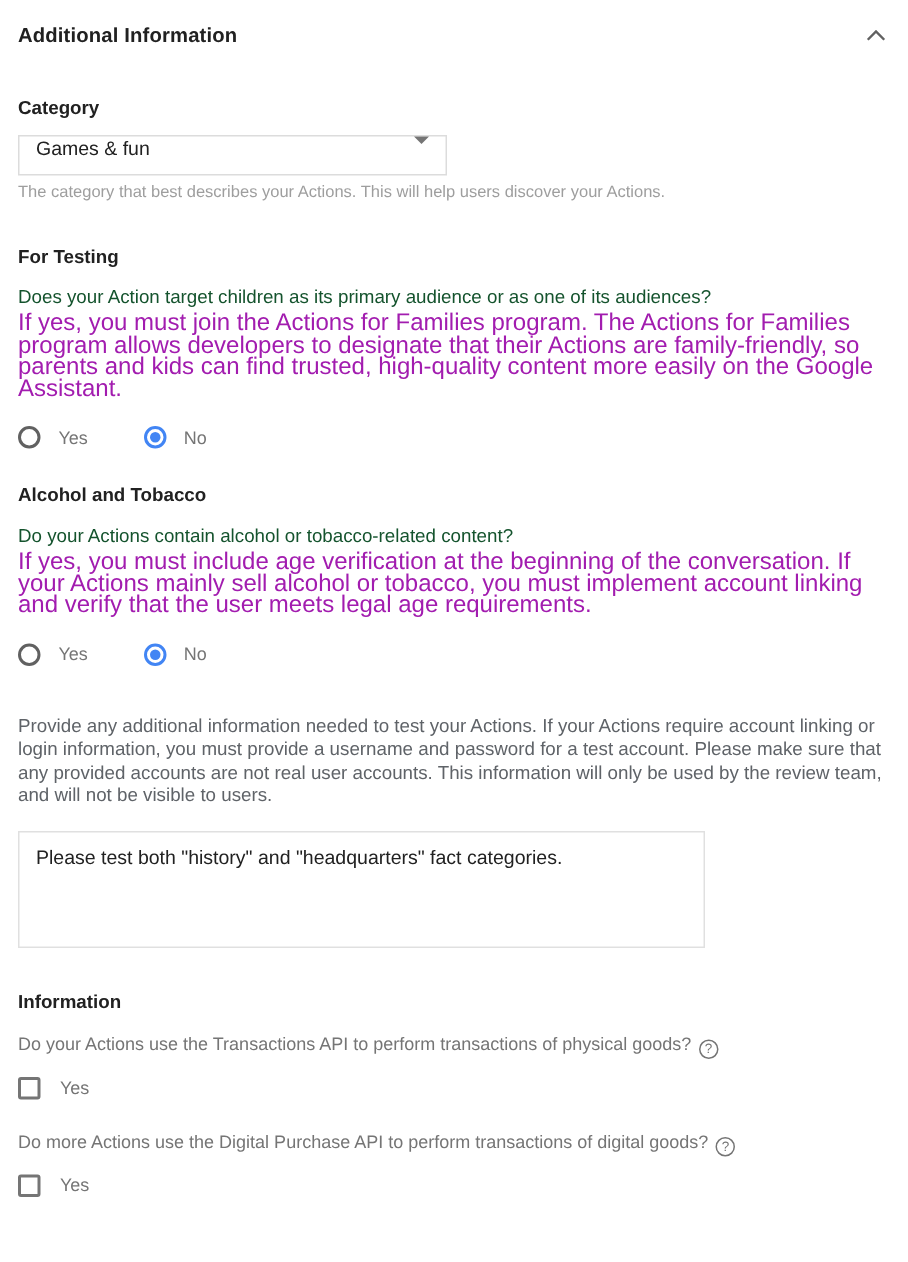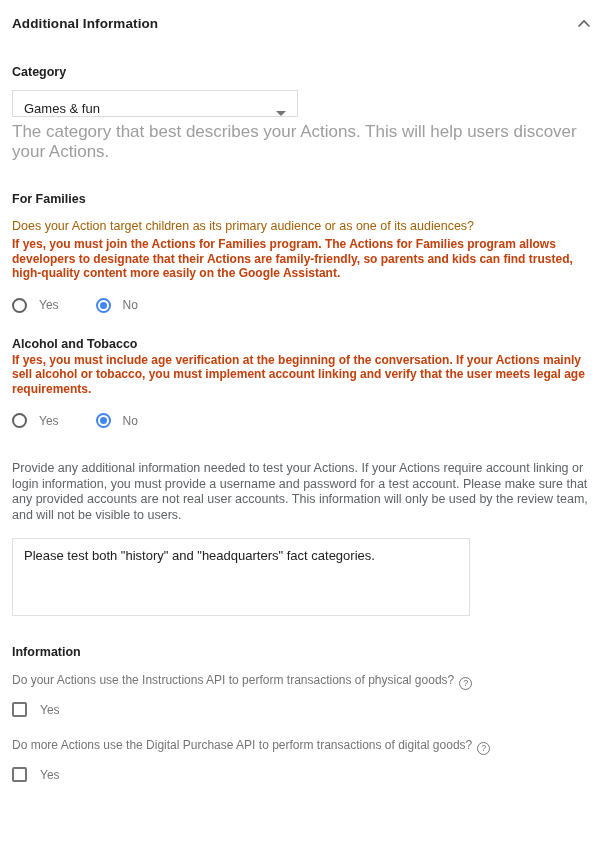--- a/index.html
+++ b/index.html
@@ -44,53 +44,52 @@
 
   
   .section-title {
     font-size: 12.5px;
     font-weight: bold;
     color: #212121;
     margin: 0;
   }
   .question {
     font-size: 12.5px;
-    color: #a16207;
+    color: #14532d;
     margin: 13px 0 3px 0;
     line-height: 15px;
   }
   .helper {
-    font-size: 12px;
-    color: #c2410c;
+    font-size: 16px;
+    color: #a21caf;
     line-height: 14.5px;
     margin: 2px 0 0 0;
     max-width: 581px;
-    font-weight: bold;
   }
   .helper-small {
-    font-size: 17px;
+    font-size: 11px;
     color: #9e9e9e;
     margin: 5px 0 0 0;
   }
   .gray-question {
     font-size: 12px;
     color: #757575;
     line-height: 14.5px;
     margin: 0;
   }
 
   
   .field-label { margin-bottom: 11px; }
   .select {
     width: 286px;
     height: 27px;
     border: 1px solid #dcdcdc;
     box-sizing: border-box;
     display: flex;
-    align-items: flex-end;
+    align-items: flex-start;
     justify-content: space-between;
     padding: 0 11px;
     font-size: 13px;
     color: #212121;
     cursor: pointer;
     background: #fff;
   }
   .select-arrow {
     width: 0; height: 0;
     border-left: 5px solid transparent;
@@ -215,37 +214,38 @@
   <section class="sec-category">
     <h3 class="section-title field-label">Category</h3>
     <div class="select" role="button">
       <span>Games &amp; fun</span>
       <span class="select-arrow"></span>
     </div>
     <p class="helper-small">The category that best describes your Actions. This will help users discover your Actions.</p>
   </section>
 
   <section class="sec-families">
-    <h3 class="section-title">For Families</h3>
+    <h3 class="section-title">For Testing</h3>
     <p class="question">Does your Action target children as its primary audience or as one of its audiences?</p>
     <p class="helper">If yes, you must join the Actions for Families program. The Actions for Families program allows developers to designate that their Actions are family-friendly, so parents and kids can find trusted, high-quality content more easily on the Google Assistant.</p>
     <div class="radio-row">
       <div class="radio-opt" role="radio" aria-checked="false">
         <span class="radio"></span>
         <span class="opt-label">Yes</span>
       </div>
       <div class="radio-opt" role="radio" aria-checked="true">
         <span class="radio checked"></span>
         <span class="opt-label">No</span>
       </div>
     </div>
   </section>
 
   <section class="sec-alcohol">
     <h3 class="section-title">Alcohol and Tobacco</h3>
+    <p class="question">Do your Actions contain alcohol or tobacco-related content?</p>
     <p class="helper">If yes, you must include age verification at the beginning of the conversation. If your Actions mainly sell alcohol or tobacco, you must implement account linking and verify that the user meets legal age requirements.</p>
     <div class="radio-row">
       <div class="radio-opt" role="radio" aria-checked="false">
         <span class="radio"></span>
         <span class="opt-label">Yes</span>
       </div>
       <div class="radio-opt" role="radio" aria-checked="true">
         <span class="radio checked"></span>
         <span class="opt-label">No</span>
       </div>
@@ -255,21 +255,21 @@
   <section class="sec-testing">
     <p class="testing-desc">Provide any additional information needed to test your Actions. If your Actions require account linking or login information, you must provide a username and password for a test account. Please make sure that any provided accounts are not real user accounts. This information will only be used by the review team, and will not be visible to users.</p>
     <textarea class="ta" spellcheck="false" style="">Please test both "history" and "headquarters" fact categories.</textarea>
   </section>
 
   <section class="sec-transactions">
     <h3 class="section-title">Information</h3>
 
     <div class="q-block">
       <p class="gray-question">
-        <span>Do your Actions use the Instructions API to perform transactions of physical goods?</span><span class="help-icon">?</span>
+        <span>Do your Actions use the Transactions API to perform transactions of physical goods?</span><span class="help-icon">?</span>
       </p>
       <div class="check-row" role="checkbox" aria-checked="false">
         <span class="checkbox"></span>
         <span class="opt-label">Yes</span>
       </div>
     </div>
 
     <div class="q-block">
       <p class="gray-question">
         <span>Do more Actions use the Digital Purchase API to perform transactions of digital goods?</span><span class="help-icon">?</span>

